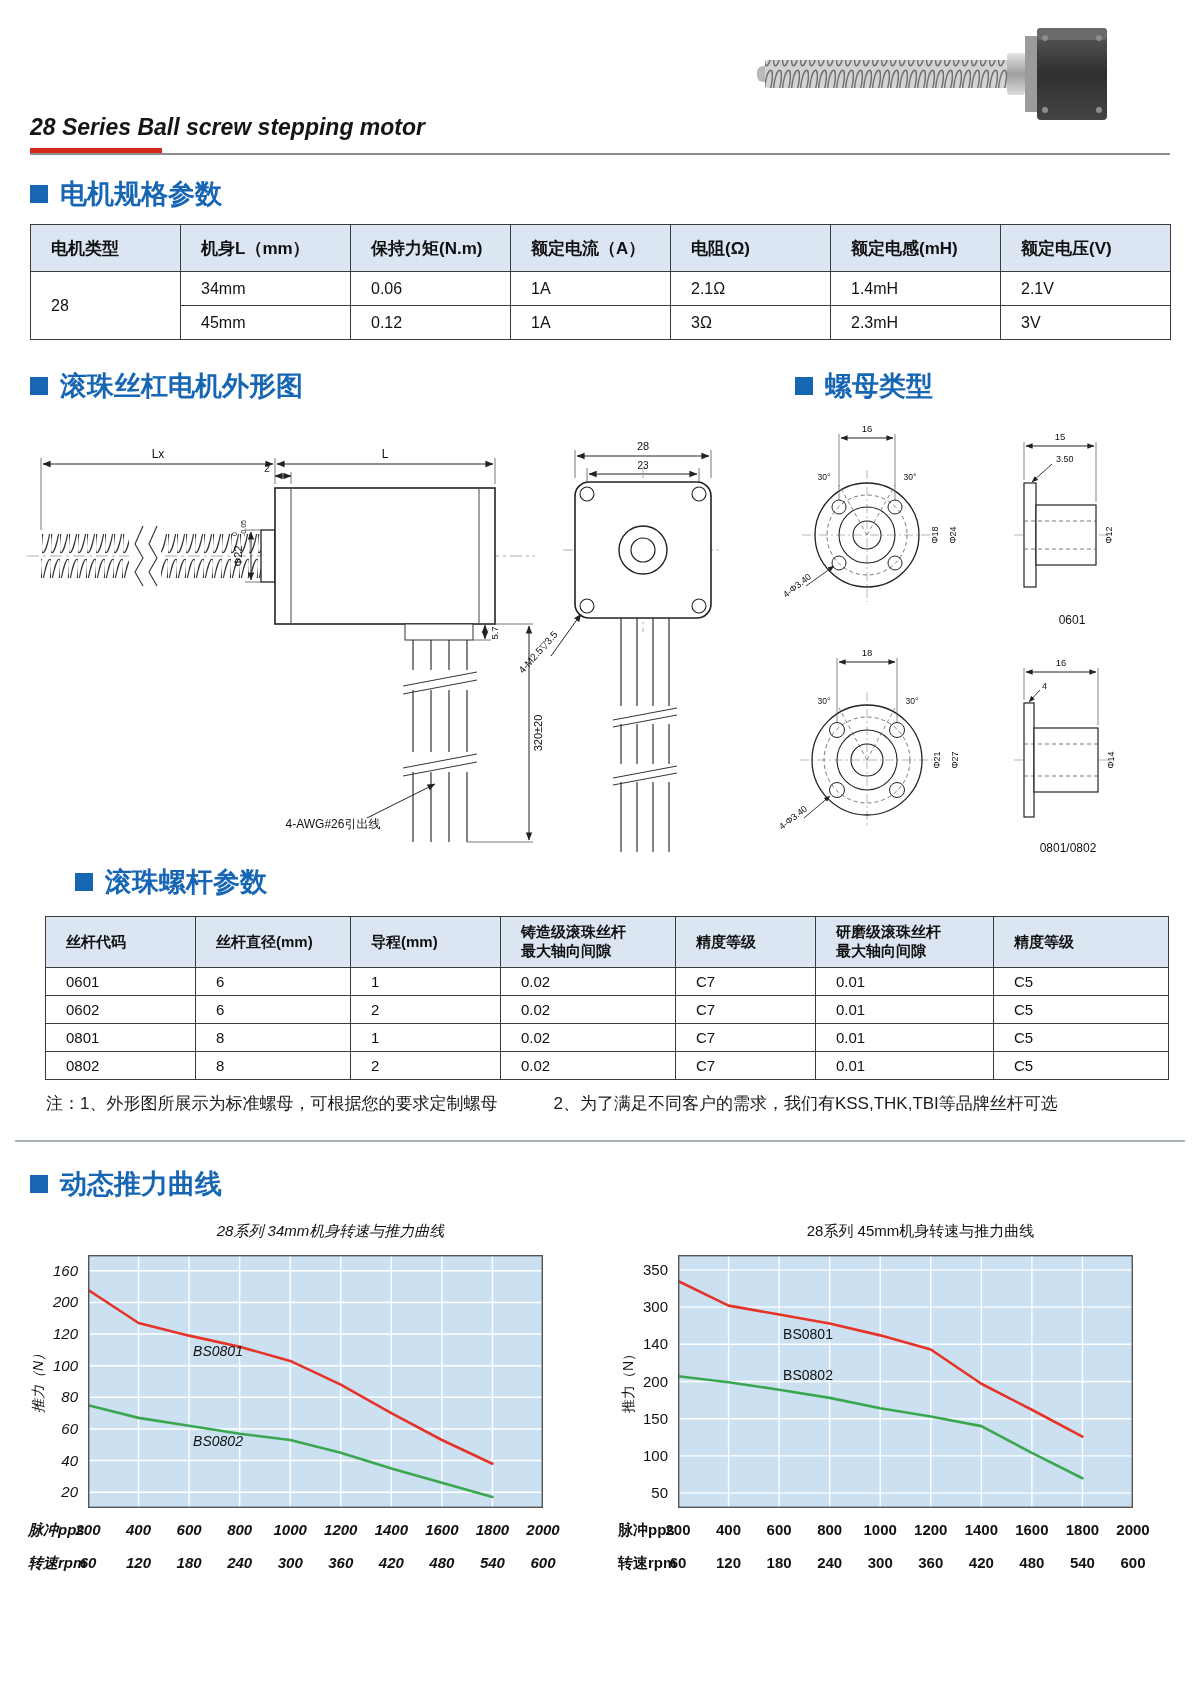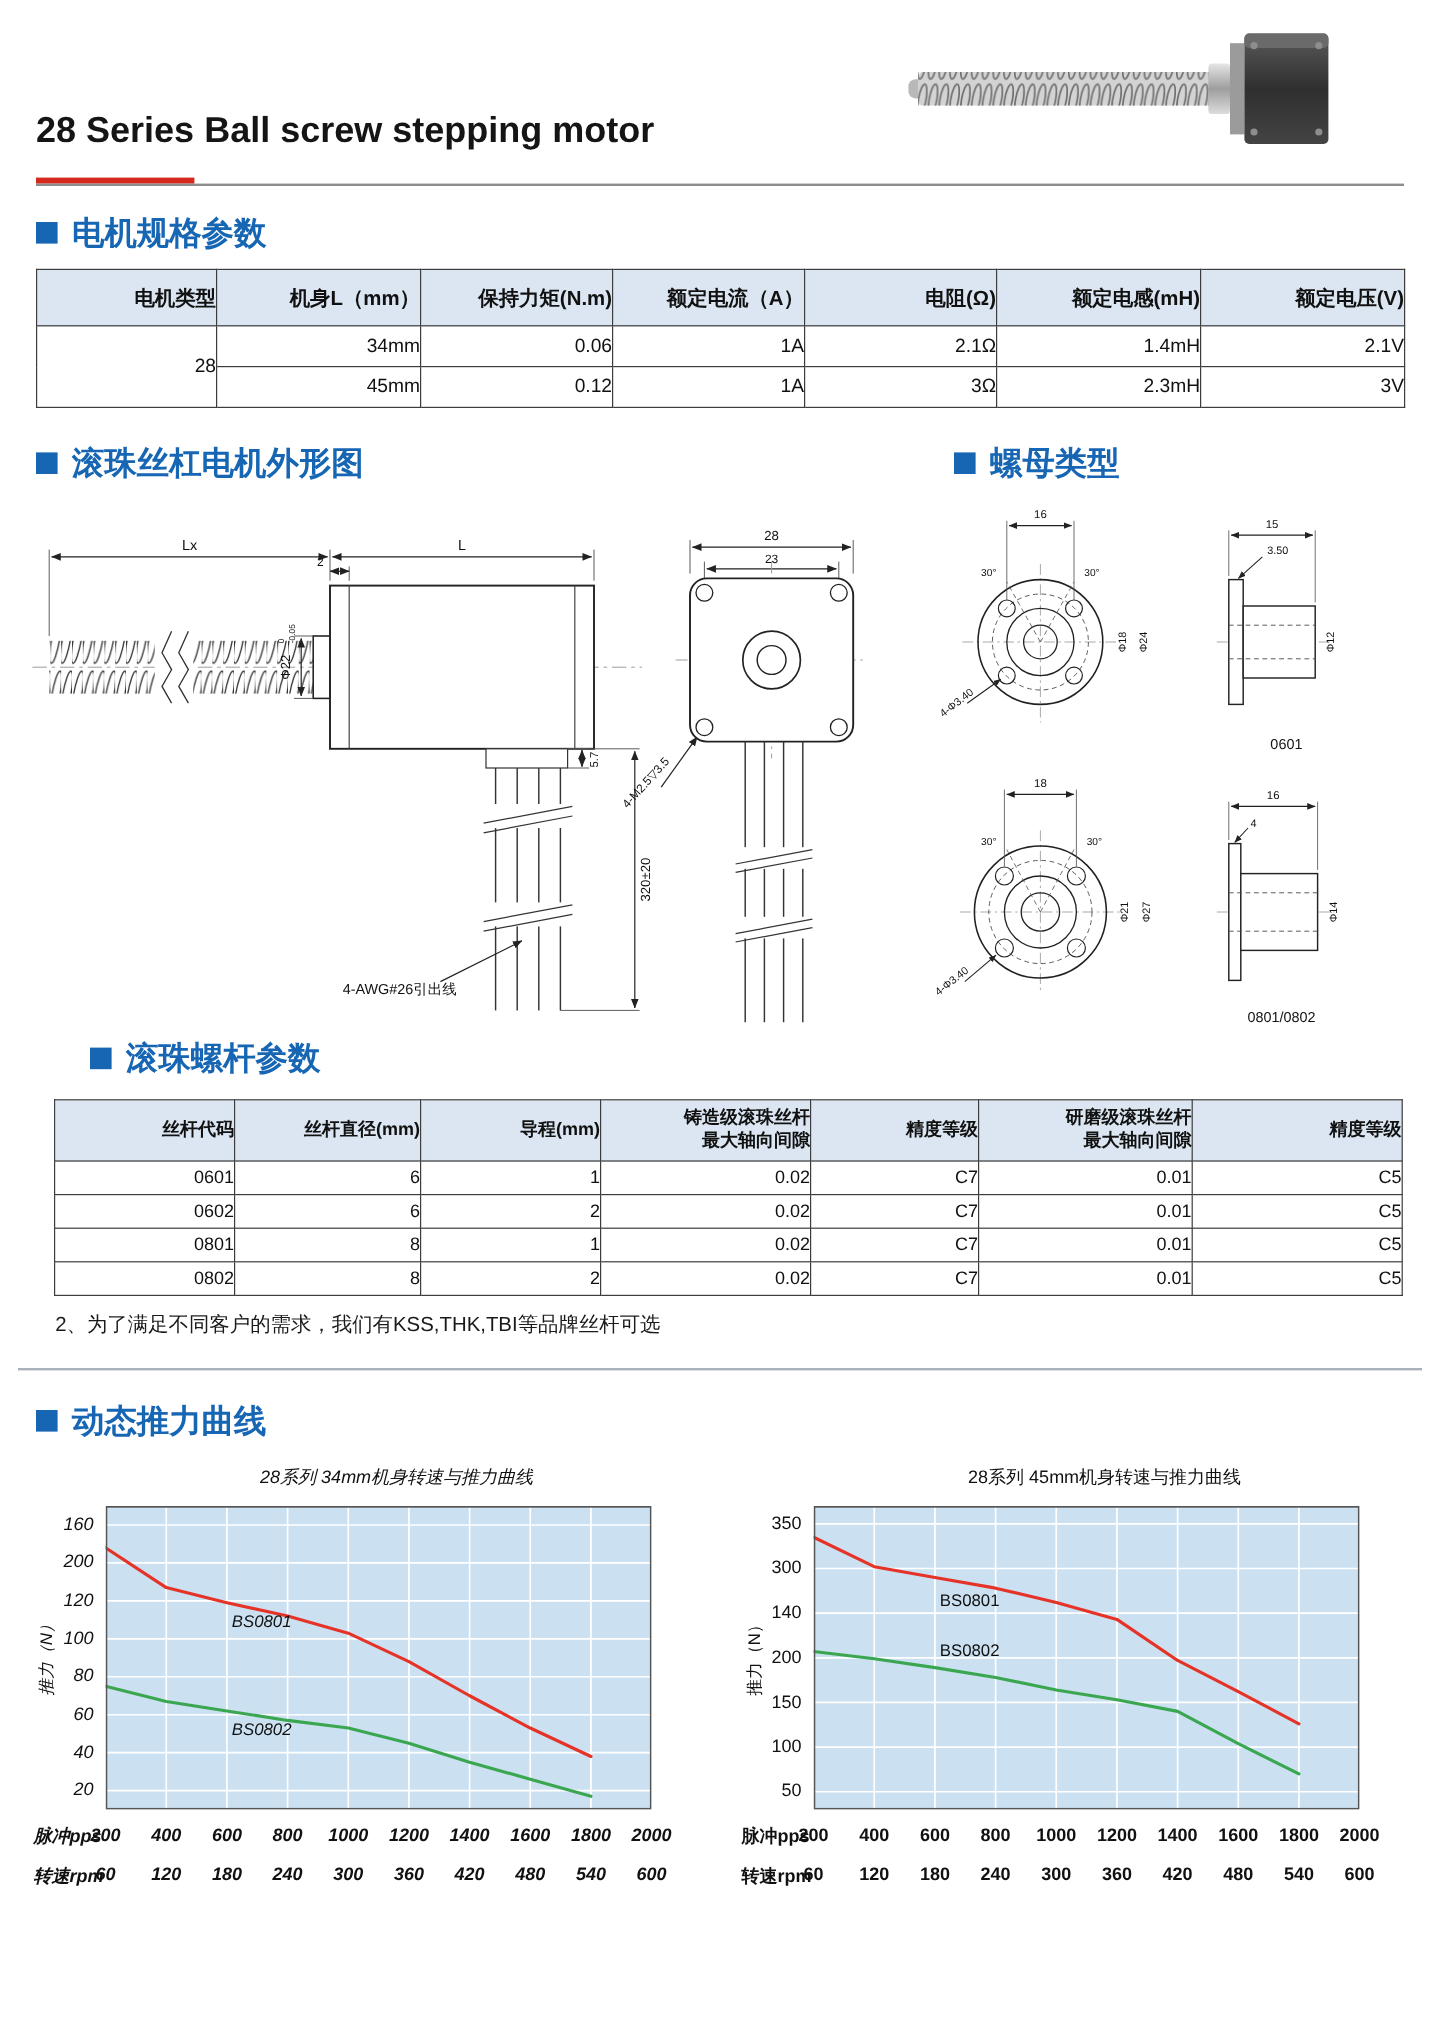--- a/index.html
+++ b/index.html
@@ -1,33 +1,33 @@
 <!DOCTYPE html>
 <html><head>
 <meta charset="utf-8">
 <style>
   html,body{margin:0;padding:0;background:#fff;}
   body{font-family:"Liberation Sans","DejaVu Sans",sans-serif;color:#111;}
   .page{position:relative;width:1200px;height:1683px;background:#fff;overflow:hidden;}
 
   
   .title-cn{position:absolute;left:30px;top:38px;font-size:42px;font-weight:bold;color:#1766b4;letter-spacing:1px;}
-  .title-en{position:absolute;left:30px;top:92px;font-size:30px;font-weight:600;color:#151515;}
+  .title-en{position:absolute;left:30px;top:114px;font-size:23px;font-weight:600;color:#151515;font-style:italic;}
   .header-red{position:absolute;left:30px;top:148px;width:132px;height:5px;background:#d5291d;}
   .header-rule{position:absolute;left:30px;top:153px;width:1140px;height:2px;background:#8d8d8d;}
   .photo{position:absolute;left:755px;top:8px;width:360px;height:140px;}
 
   
   .sec{position:absolute;display:flex;align-items:center;gap:12px;}
   .sec .sq{width:18px;height:18px;background:#1766b4;flex:0 0 auto;}
   .sec .t{font-size:27px;font-weight:bold;color:#1766b4;white-space:nowrap;}
 
   
   table{border-collapse:collapse;table-layout:fixed;}
-  th,td{border:1px solid #3c3c3c;text-align:right;vertical-align:middle;padding:0 0;}
+  th,td{border:1px solid #3c3c3c;text-align:left;vertical-align:middle;padding:0 20px;}
   .spec-table{position:absolute;left:30px;top:224px;width:1140px;}
   .spec-table th{background:#dbe6f2;font-size:17px;font-weight:bold;height:46px;}
   .spec-table td{font-size:16px;height:33px;}
   .screw-table{position:absolute;left:45px;top:916px;width:1123px;}
   .screw-table th{background:#dbe6f2;font-size:15px;font-weight:bold;height:50px;white-space:pre-line;line-height:1.25;}
   .screw-table td{font-size:15px;height:27px;}
 
   .notes{position:absolute;left:46px;top:1092px;font-size:17px;color:#1a1a1a;display:flex;gap:56px;white-space:nowrap;}
   .divider{position:absolute;left:15px;top:1140px;width:1170px;height:2px;background:#a9b2ba;}
 
@@ -419,20 +419,21 @@
       <td>2</td>
       <td>0.02</td>
       <td>C7</td>
       <td>0.01</td>
       <td>C5</td>
     </tr>
   </tbody>
     </table>
 
   <div class="notes">
+    <span>注：1、外形图所展示为标准螺母，可根据您的要求定制螺母</span>
     <span>2、为了满足不同客户的需求，我们有KSS,THK,TBI等品牌丝杆可选</span>
   </div>
 
   <div class="divider"></div>
 
   <div class="sec" style="left:30px;top:1166px;">
     <div class="sq"></div>
     <div class="t">动态推力曲线</div>
   </div>
 

